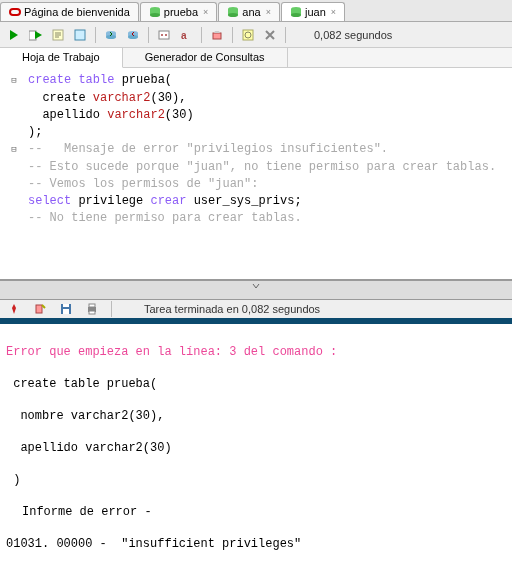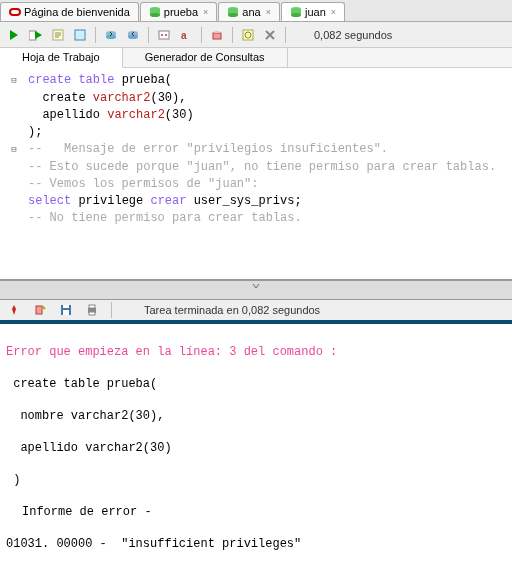--- a/index.html
+++ b/index.html
@@ -20,21 +20,21 @@
   .code-line { display: flex; align-items: flex-start; white-space: pre; }
   .gutter { width: 28px; text-align: center; color: #888; flex-shrink: 0; user-select: none; }
   .fold { color: #666; font-size: 9px; }
   .code { flex: 1; }
   .kw { color: #8b5cf6; font-weight: normal; }
   .fn { color: #b91c1c; }
   .cm { color: #aaa; }
   .num { color: #000; }
   .panel-header { display: flex; align-items: center; background: #ddd; border-top: 1px solid #999; border-bottom: 1px solid #999; height: 20px; padding: 0 2px; gap: 18px; flex-direction: column; }
   .panel-tab { font-size: 11px; padding: 2px 8px; background: #fff; border: 1px solid #aaa; display: flex; align-items: center; gap: 3px; }
-  .panel-toolbar { display: flex; align-items: center; gap: 8px; padding: 3px 5px; background: #efefef; border-bottom: 4px solid #0c4a6e; height: 24px; }
+  .panel-toolbar { display: flex; align-items: center; gap: 8px; padding: 3px 5px; background: #efefef; border-bottom: 6px solid #0c4a6e; height: 24px; }
   .output { flex: 1.2; background: #fff; overflow: auto; font-family: 'Courier New', monospace; font-size: 12px; line-height: 16px; padding: 4px 6px; white-space: pre; }
   .err-blue { color: #ec4899; }
 </style>
 </head>
 <body>
 
 <div class="tabs">
   <div class="tab">
     <span class="tab-icon">
         <svg width="12" height="12">

